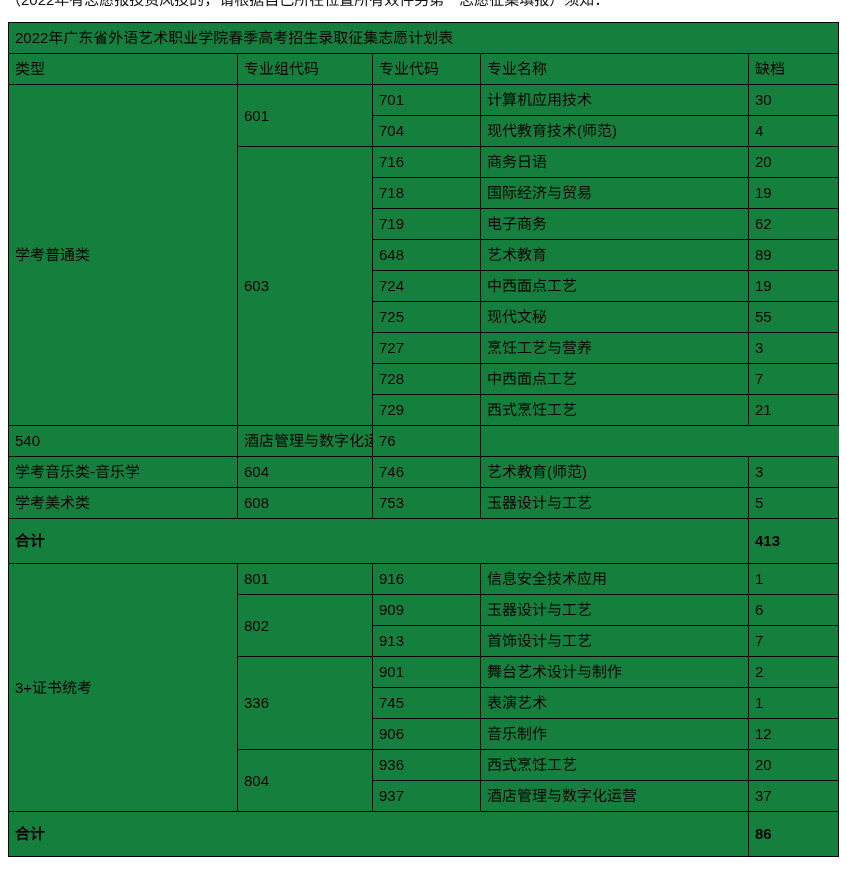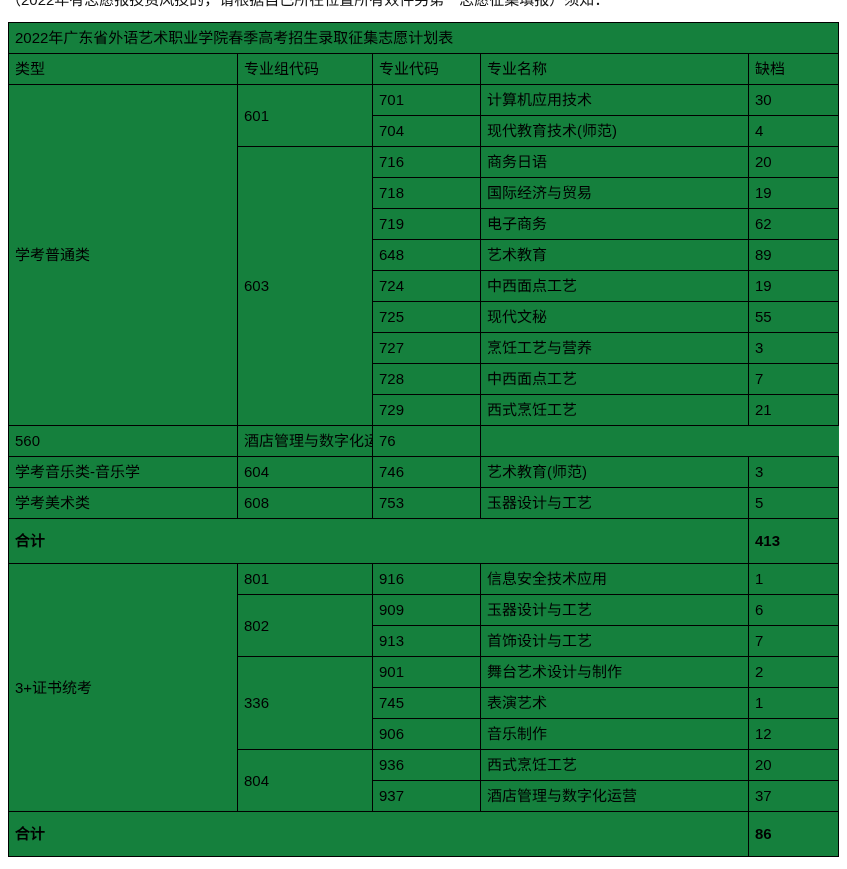--- a/index.html
+++ b/index.html
@@ -178,21 +178,21 @@
           <td>728</td>
           <td>中西面点工艺</td>
           <td>7</td>
         </tr>
         <tr>
           <td>729</td>
           <td>西式烹饪工艺</td>
           <td>21</td>
         </tr>
         <tr>
-          <td>560</td>
+          <td>540</td>
           <td>酒店管理与数字化运营</td>
           <td>76</td>
         </tr>
         <tr>
           <td class="type-cell">学考音乐类-音乐学</td>
           <td class="group-cell">604</td>
           <td>746</td>
           <td>艺术教育(师范)</td>
           <td>3</td>
         </tr>

